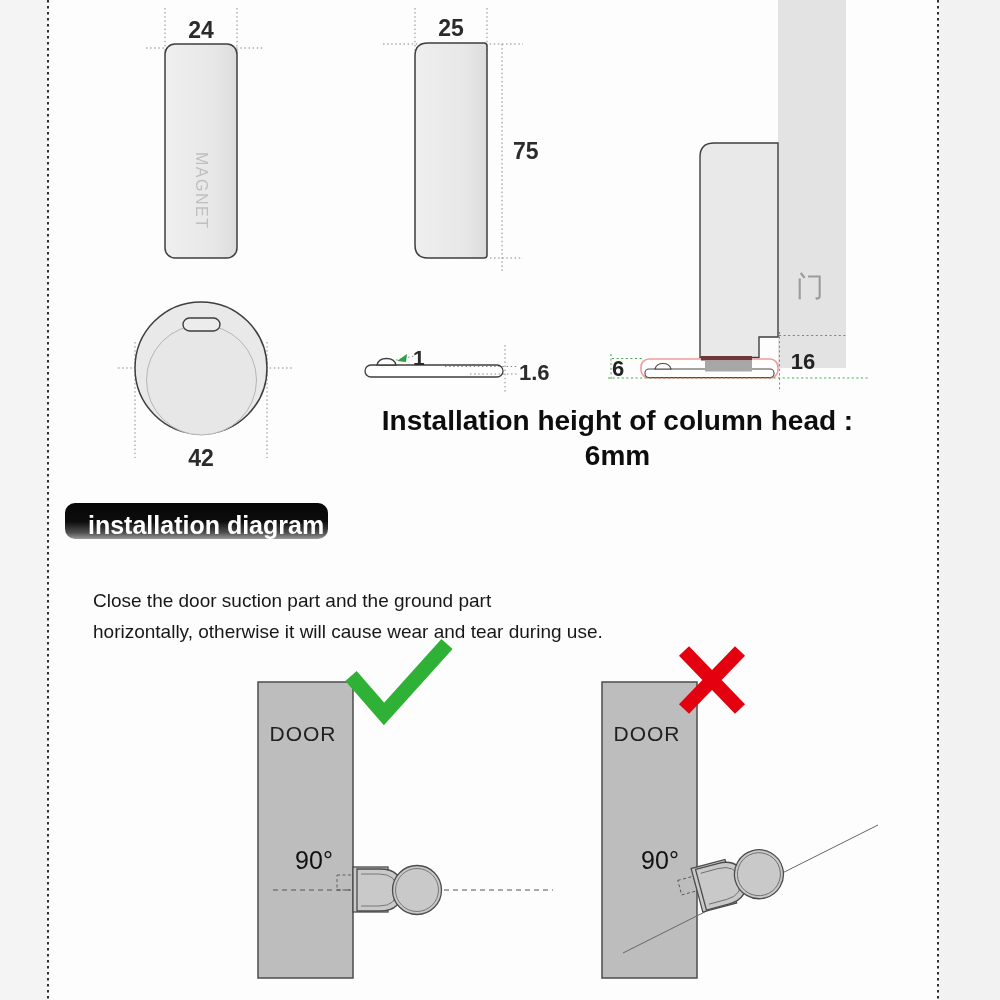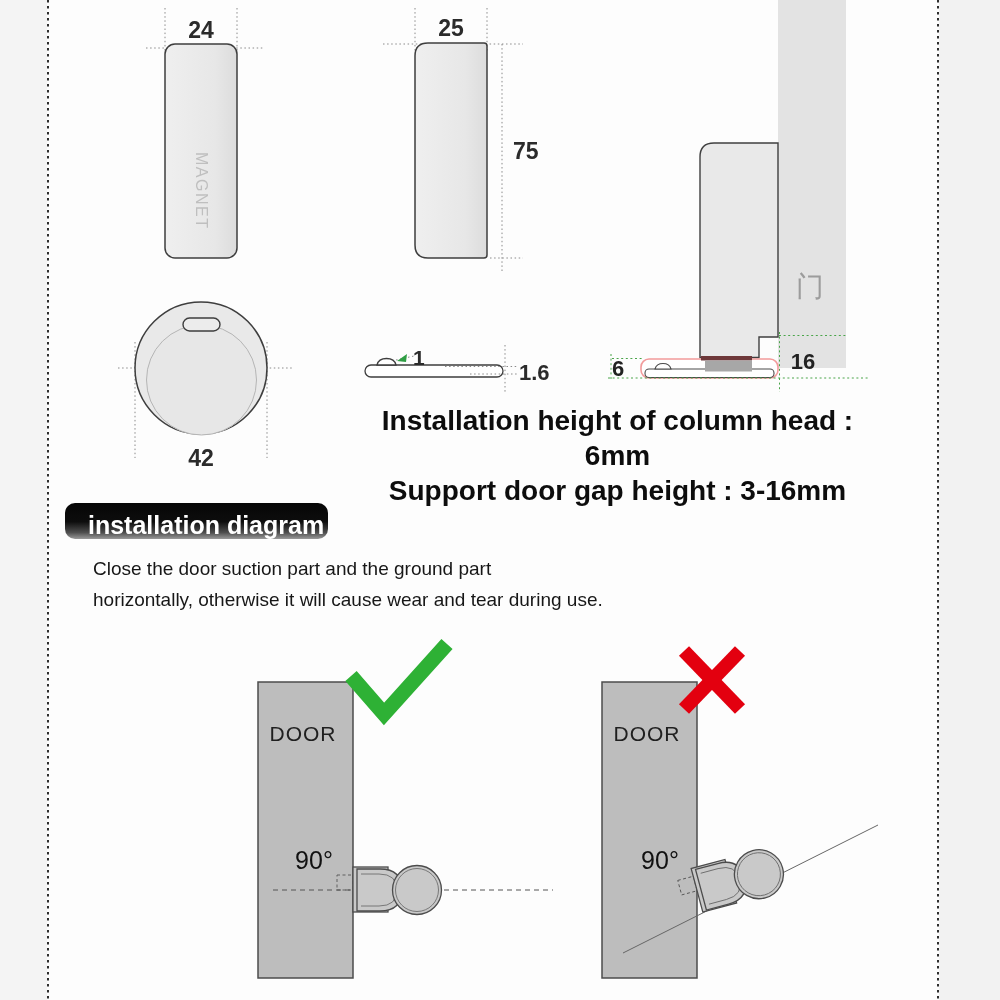--- a/index.html
+++ b/index.html
@@ -22,21 +22,21 @@
     text-align:center;font-size:28px;font-weight:600;color:#0d0d0d;
     line-height:35px;letter-spacing:0px;
   }
   .badge{
     position:absolute;left:65px;top:503px;width:240px;height:36px;
     border-radius:10px;padding-left:23px;
     background:linear-gradient(180deg,#060606 0%,#0d0d0d 52%,#4e4e4e 82%,#9a9a9a 100%);
     color:#fff;font-size:25px;font-weight:600;line-height:44px;
   }
   .note{
-    position:absolute;left:93px;top:553px;width:520px;
+    position:absolute;left:93px;top:585px;width:520px;
     font-size:19px;color:#171717;line-height:31px;
   }
 </style>
 </head>
 <body>
 
 <div class="margin-strip left"></div>
 <div class="margin-strip right"></div>
 
 <svg width="1000" height="1000" viewBox="0 0 1000 1000">
@@ -140,21 +140,20 @@
     </g>
     <g>
       <line x1="684" y1="651" x2="740" y2="709" stroke="#e3000f" stroke-width="14"></line>
       <line x1="740" y1="651" x2="684" y2="709" stroke="#e3000f" stroke-width="14"></line>
     </g>
   </g>
 </svg>
 
 <div class="headline">
   <div>Installation height of column head : 6mm</div>
-  <div>Support door gap height : 3-16mm</div>
 </div>
 
 <div class="badge">
   <span>installation diagram</span>
 </div>
 
 <div class="note">
   <div>Close the door suction part and the ground part</div>
   <div>horizontally, otherwise it will cause wear and tear during use.</div>
 </div>

